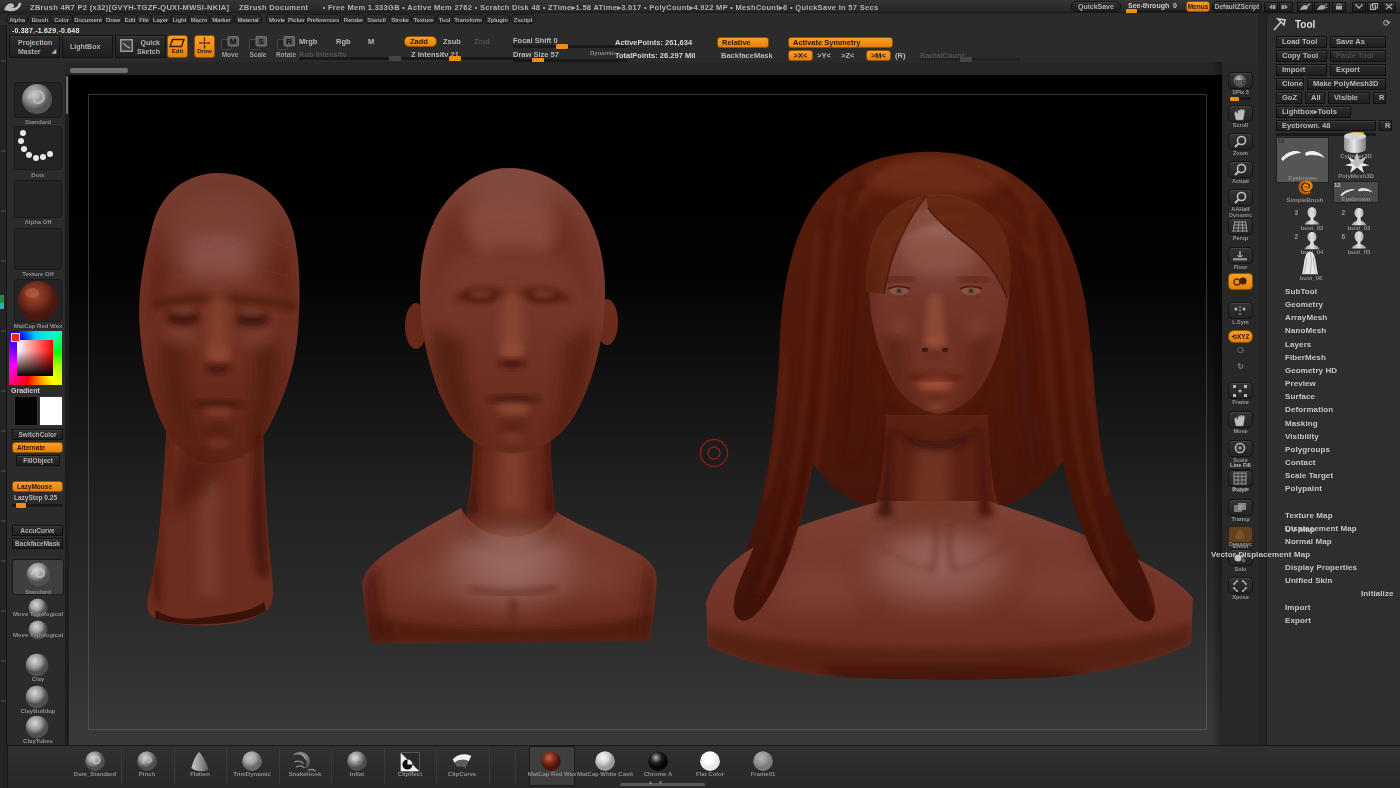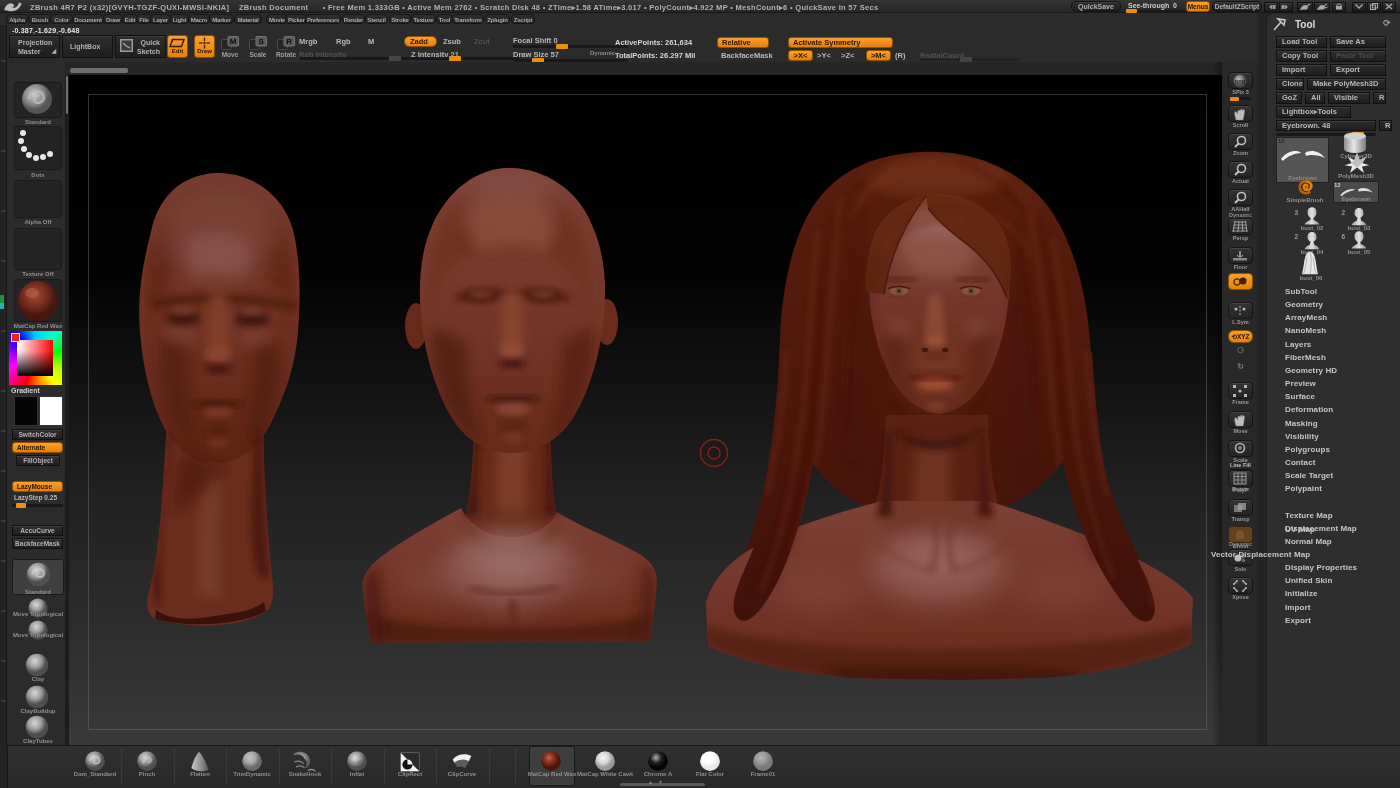--- a/index.html
+++ b/index.html
@@ -805,21 +805,21 @@
 <div class="mi" style="left:1285px;top:457.9px;">Contact</div>
 <div class="mi" style="left:1285px;top:471.1px;">Scale Target</div>
 <div class="mi" style="left:1285px;top:484.2px;">Polypaint</div>
 <div class="mi" style="left:1285px;top:497.4px;margin-top:28px;">UV Map</div>
 <div class="mi" style="left:1285px;top:510.5px;">Texture Map</div>
 <div class="mi" style="left:1285px;top:523.7px;">Displacement Map</div>
 <div class="mi" style="left:1285px;top:536.8px;">Normal Map</div>
 <div class="mi" style="left:1211px;top:550.0px;">Vector Displacement Map</div>
 <div class="mi" style="left:1285px;top:563.1px;">Display Properties</div>
 <div class="mi" style="left:1285px;top:576.3px;">Unified Skin</div>
-<div class="mi" style="left:1285px;top:589.4px;">Initialize</div>
+<div class="mi" style="left:1361px;top:589.4px;">Initialize</div>
 <div class="mi" style="left:1285px;top:602.6px;">Import</div>
 <div class="mi" style="left:1285px;top:615.7px;">Export</div>
 <div class="abs" style="left:0;top:745px;width:1400px;height:43px;background:linear-gradient(#303030,#282828);border-top:1px solid #171717;"></div>
 <div class="abs" style="left:0;top:745px;width:8px;height:43px;background:#232323;border-right:1px solid #171717;"></div>
 <svg class="abs" style="left:83px;top:750px;" width="24" height="24" viewBox="0 0 28 28">
     <defs>
       <radialGradient id="bt95" cx="40%" cy="32%">
         <stop offset="0%" stop-color="#d8d8d8"></stop>
         <stop offset="55%" stop-color="#9a9a9a"></stop>
         <stop offset="100%" stop-color="#4f4f4f"></stop>

